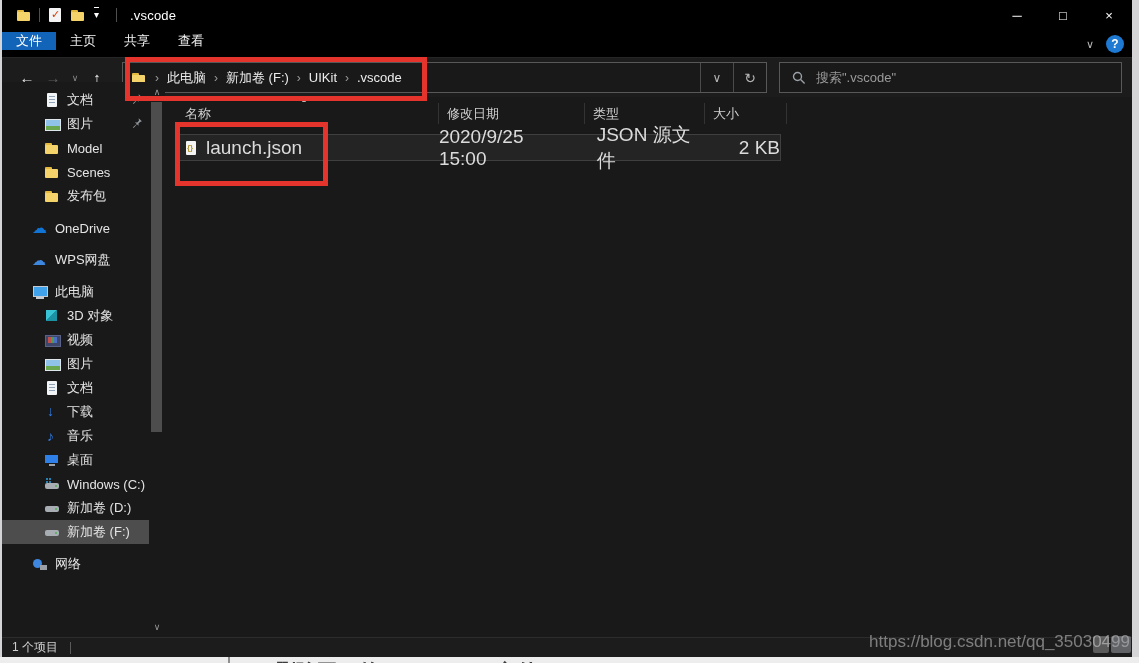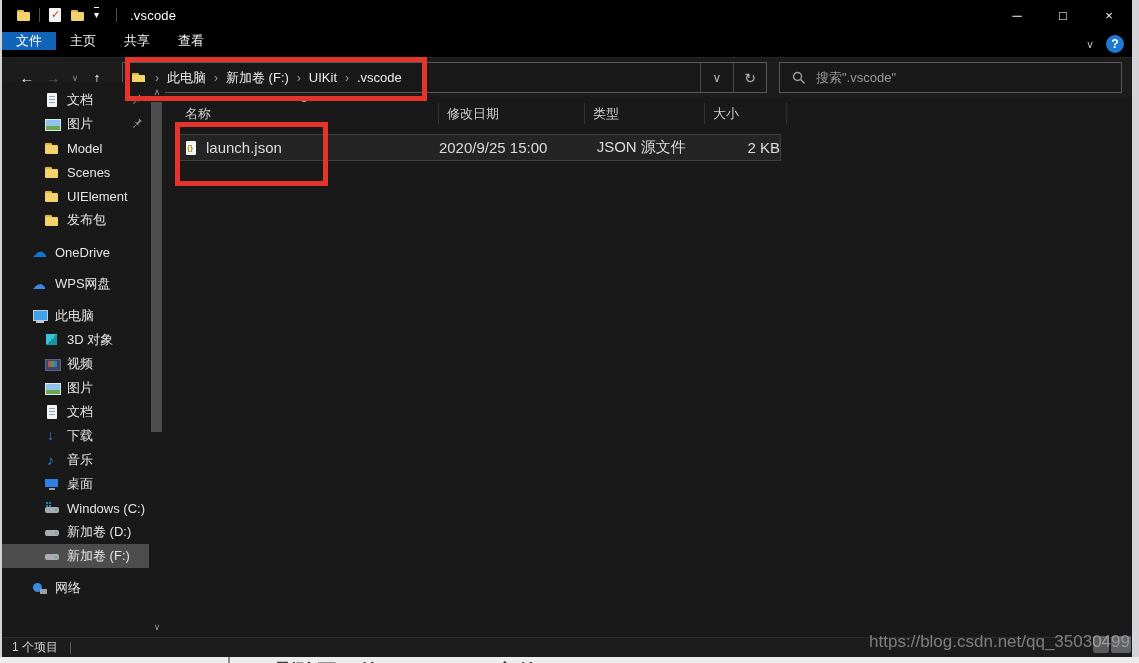--- a/index.html
+++ b/index.html
@@ -73,21 +73,21 @@
 
   
   .filearea { position:absolute; left:163px; top:97px; right:0; bottom:20px; background:#191919; }
   .cols { display:flex; margin-left:12px; margin-top:3px; height:27px; align-items:center;
     color:#d0d0d0; font-size:13px; position:relative; }
   .col { padding-left:8px; border-right:1px solid #333; height:21px; line-height:21px; }
   .col-name { width:262px; } .col-date { width:146px; } .col-type { width:120px; } .col-size { width:82px; }
   .sort-caret { position:absolute; left:125px; top:-5px; color:#b8b8b8; font-size:8px; }
   .rows { margin-left:12px; margin-top:7px; }
   .frow { display:flex; align-items:center; height:27px; width:604px; background:#242424;
-    border:1px solid #3f3f3f; color:#dcdcdc; font-size:15px;gap:34px; }
+    border:1px solid #3f3f3f; color:#dcdcdc; font-size:19px;gap:34px; }
   .fcell-name { width:260px; display:flex; align-items:center; gap:7px; padding-left:5px; }
   .fcell-date { width:146px; padding-left:8px; }
   .fcell-type { width:120px; padding-left:8px; }
   .fcell-size { width:66px; text-align:right; }
 
   
   .statusbar { position:absolute; left:0; right:0; bottom:0; height:20px; background:#1c1c1c;
     border-top:1px solid #2c2c2c; display:flex; align-items:center; color:#cfcfcf; font-size:12px; }
   .status-count { margin-left:10px; }
   .status-div { width:1px; height:12px; background:#5a5a5a; margin-left:12px; }
@@ -253,24 +253,20 @@
           <div class="sb-row ind1">
             <span class="ic ic-folder"></span>
             <span class="sb-label">Model</span>
           </div>
           <div class="sb-row ind1">
             <span class="ic ic-folder"></span>
             <span class="sb-label">Scenes</span>
           </div>
           <div class="sb-row ind1">
             <span class="ic ic-folder"></span>
-            <span class="sb-label">UIElement</span>
-          </div>
-          <div class="sb-row ind1">
-            <span class="ic ic-folder"></span>
             <span class="sb-label">发布包</span>
           </div>
           <div class="sb-row gap">
             <span class="ic ic-cloud"></span>
             <span class="sb-label">OneDrive</span>
           </div>
           <div class="sb-row gap">
             <span class="ic ic-cloud2"></span>
             <span class="sb-label">WPS网盘</span>
           </div>

